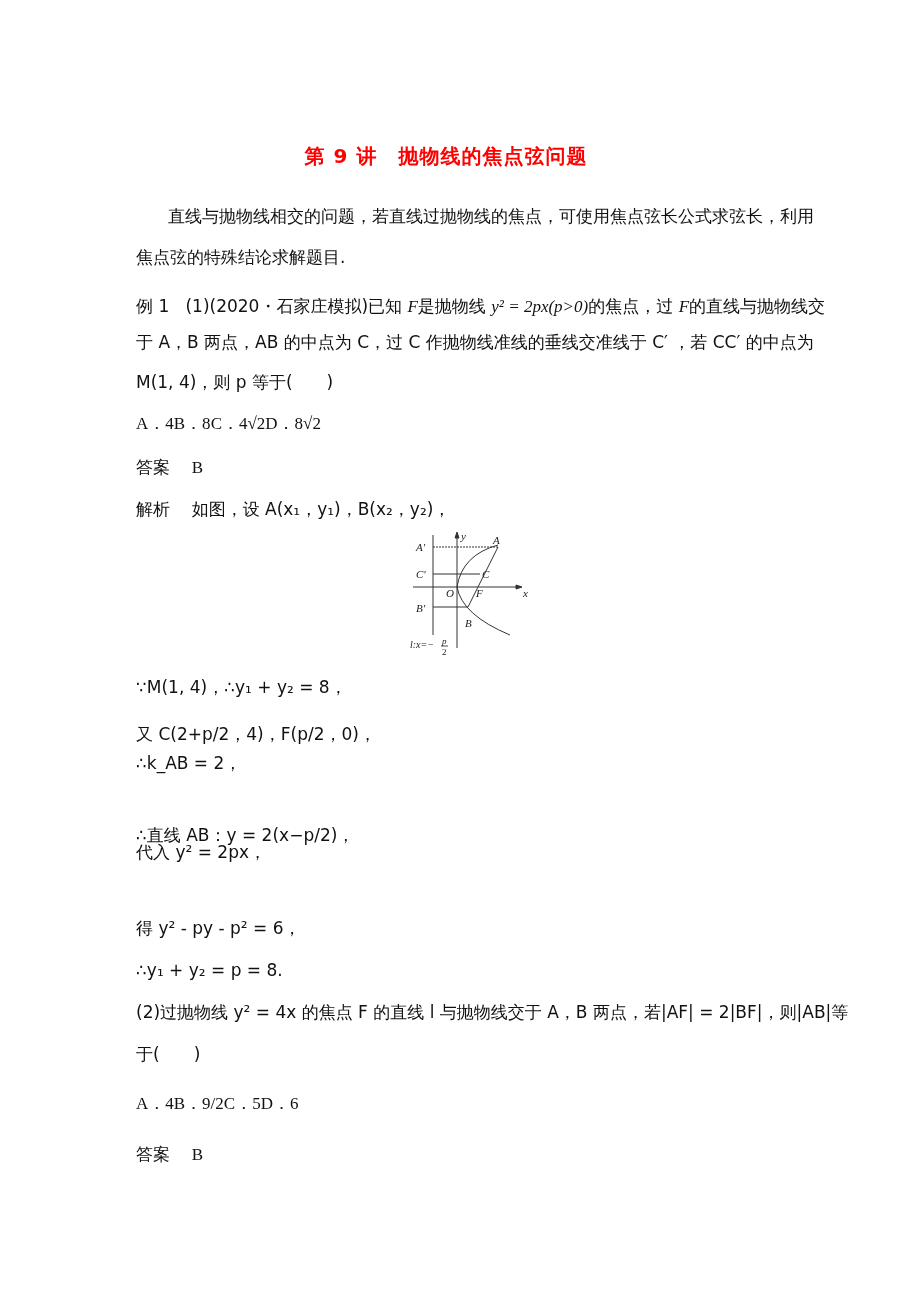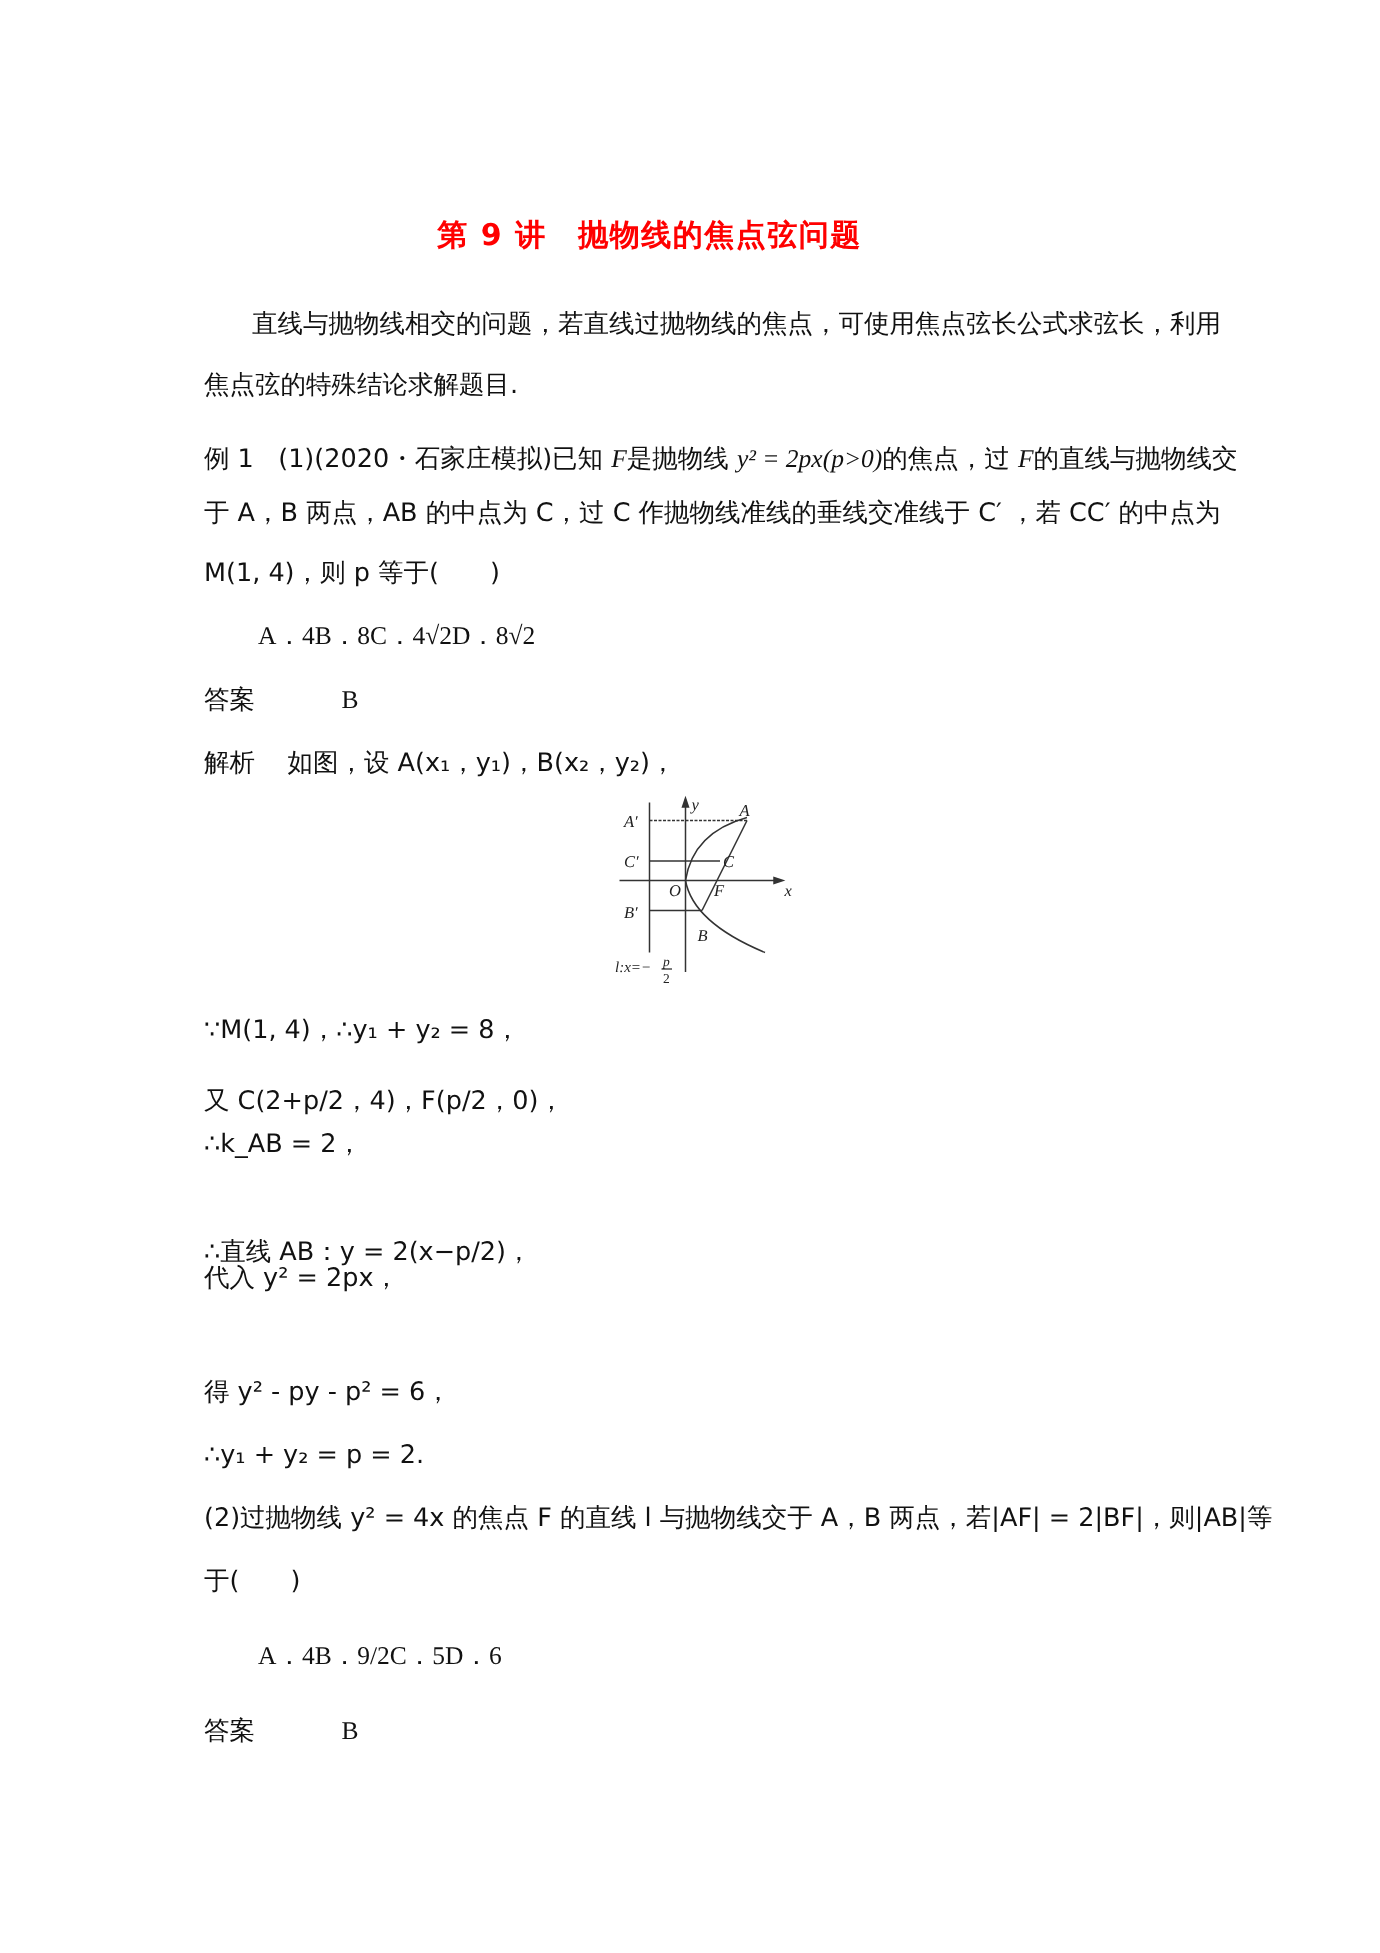--- a/index.html
+++ b/index.html
@@ -1,23 +1,23 @@
 <!DOCTYPE html>
 <html><head>
 <meta charset="utf-8">
 <style>
   html, body { margin: 0; padding: 0; background: #ffffff; }
   body { width: 920px; height: 1302px; position: relative; overflow: hidden;
          font-family: "DejaVu Sans", "Liberation Sans", sans-serif; color: #111; }
-  .title { position: absolute; left: 3px; width: 860px; top: 143px; text-align: center;
+  .title { position: absolute; left: 16px; width: 860px; top: 143px; text-align: center;
            font-size: 20px; font-weight: bold; color: #ff0000; letter-spacing: 1px; }
   .line { position: absolute; left: 136px; font-size: 17px; white-space: nowrap; line-height: 24px; }
   .indent { left: 168px; }
   .m { font-family: "Liberation Serif", "DejaVu Serif", serif; font-style: italic; }
-  .n { font-family: "Liberation Serif", "DejaVu Serif", serif; margin-left: 36px; }
+  .n { font-family: "Liberation Serif", "DejaVu Serif", serif; }
   .figure { position: absolute; left: 380px; top: 530px; width: 160px; height: 130px; }
 </style>
 </head>
 <body>
 
 <div class="title">第 9 讲　抛物线的焦点弦问题</div>
 
 <div class="line indent" style="top:204px">直线与抛物线相交的问题，若直线过抛物线的焦点，可使用焦点弦长公式求弦长，利用</div>
 <div class="line" style="top:245px">焦点弦的特殊结论求解题目.</div>
 
@@ -75,21 +75,21 @@
     <text x="62" y="125" font-size="9" font-style="normal">2</text>
   </g>
 </svg>
 
 <div class="line" style="top:675px">∵M(1, 4)，∴y₁ + y₂ = 8，</div>
 <div class="line" style="top:722px">又 C(2+p/2，4)，F(p/2，0)，</div>
 <div class="line" style="top:751px">∴k_AB = 2，</div>
 <div class="line" style="top:823px">∴直线 AB：y = 2(x−p/2)，</div>
 <div class="line" style="top:840px">代入 y² = 2px，</div>
 <div class="line" style="top:916px">得 y² - py - p² = 6，</div>
-<div class="line" style="top:958px">∴y₁ + y₂ = p = 2.</div>
+<div class="line" style="top:958px">∴y₁ + y₂ = p = 8.</div>
 
 <div class="line" style="top:1000px">(2)过抛物线 y² = 4x 的焦点 F 的直线 l 与抛物线交于 A，B 两点，若|AF| = 2|BF|，则|AB|等</div>
 <div class="line" style="top:1042px">于(　　)</div>
 
 <div class="line n" style="top:1092px">
   <span>A．4</span><span>B．9/2</span><span>C．5</span><span>D．6</span>
 </div>
 
 <div class="line" style="top:1142px">
   <span>答案</span>&nbsp;&nbsp;&nbsp;

